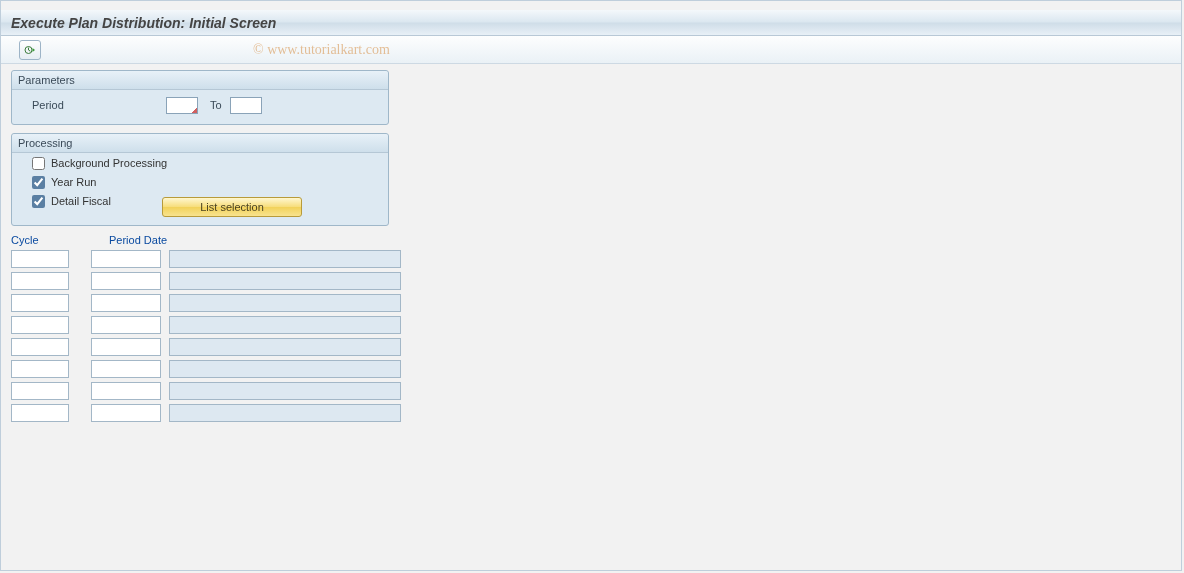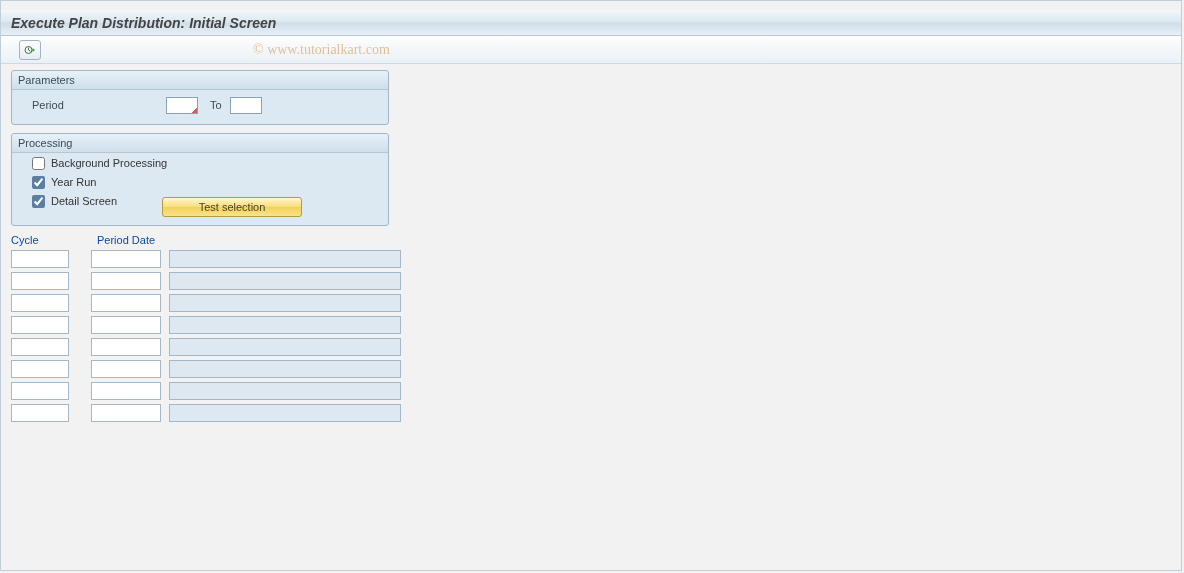--- a/index.html
+++ b/index.html
@@ -123,21 +123,21 @@
     font-size: 11px;
     margin-left: 130px;
     text-align: center;
     line-height: 18px;
   }
   .table-area {
     margin-top: 6px;
   }
   .table-headers {
     display: flex;
-    gap: 4px;
+    gap: 16px;
     margin-bottom: 4px;
   }
   .th {
     color: #0a4aa0;
     font-size: 11px;
     text-decoration: none;
     cursor: pointer;
   }
   .th.cycle { width: 60px; }
   .th.startdate { width: 70px; margin-left: 22px; }
@@ -200,25 +200,25 @@
         <div class="checkbox-row">
           <input type="checkbox" style="">
           <span>Background Processing</span>
         </div>
         <div class="checkbox-row">
           <input type="checkbox" checked="" style="">
           <span>Year Run</span>
         </div>
         <div class="checkbox-row" style="height:24px;">
           <input type="checkbox" checked="" style="">
-          <span>Detail Screen</span>
+          <span>Detail Fiscal</span>
           <div style="flex:1;"></div>
         </div>
         <div style="margin-top:-22px;">
-          <div class="yellow-btn">Test selection</div>
+          <div class="yellow-btn">List selection</div>
         </div>
       </div>
     </div>
 
     <div class="table-area">
       <div class="table-headers">
         <span class="th cycle">Cycle</span>
         <span class="th startdate">Period Date</span>
       </div>
       <div id="table-rows">

